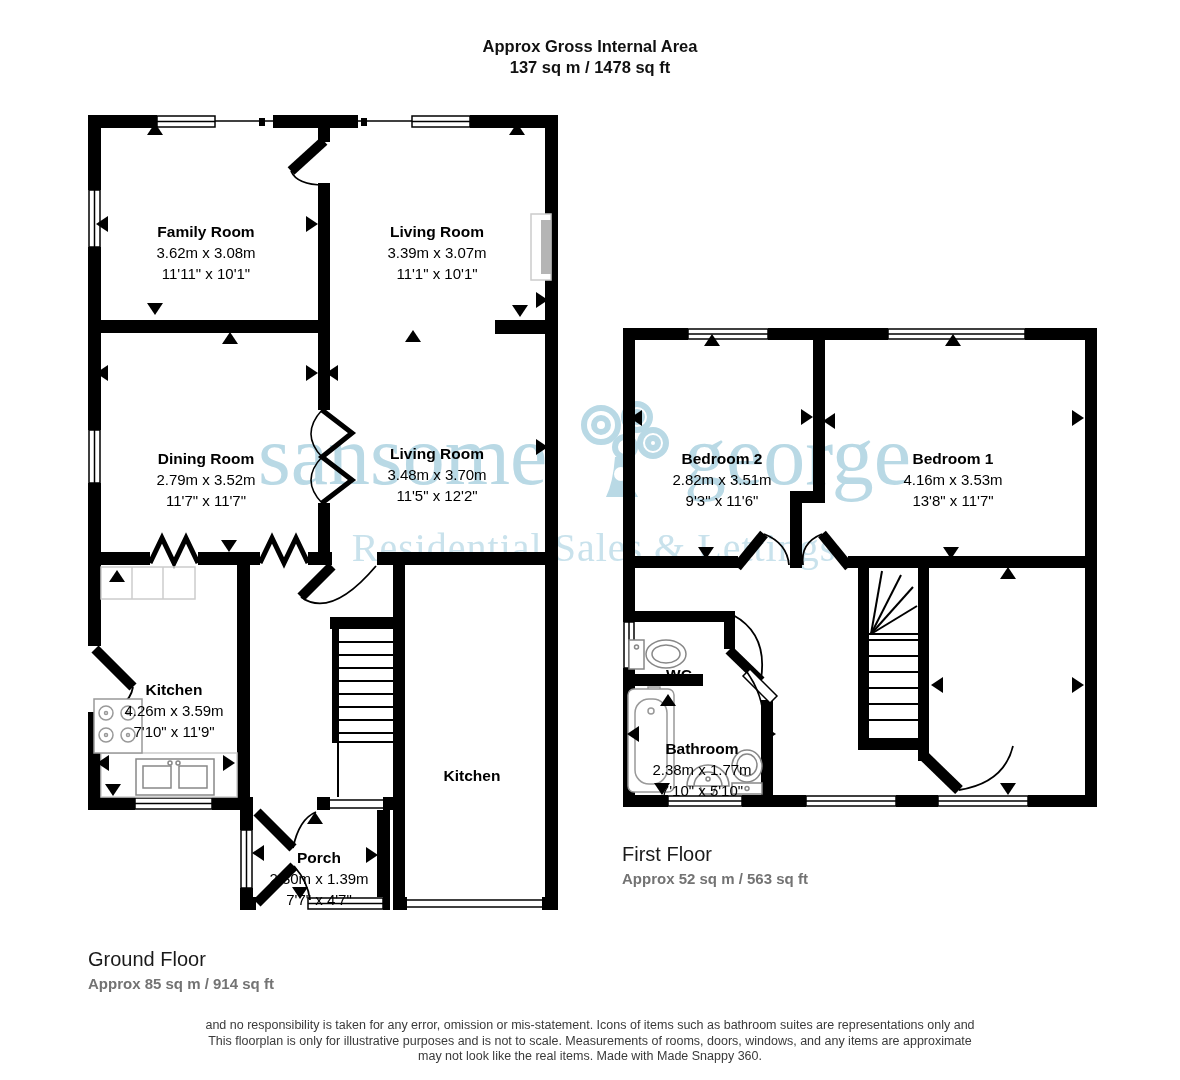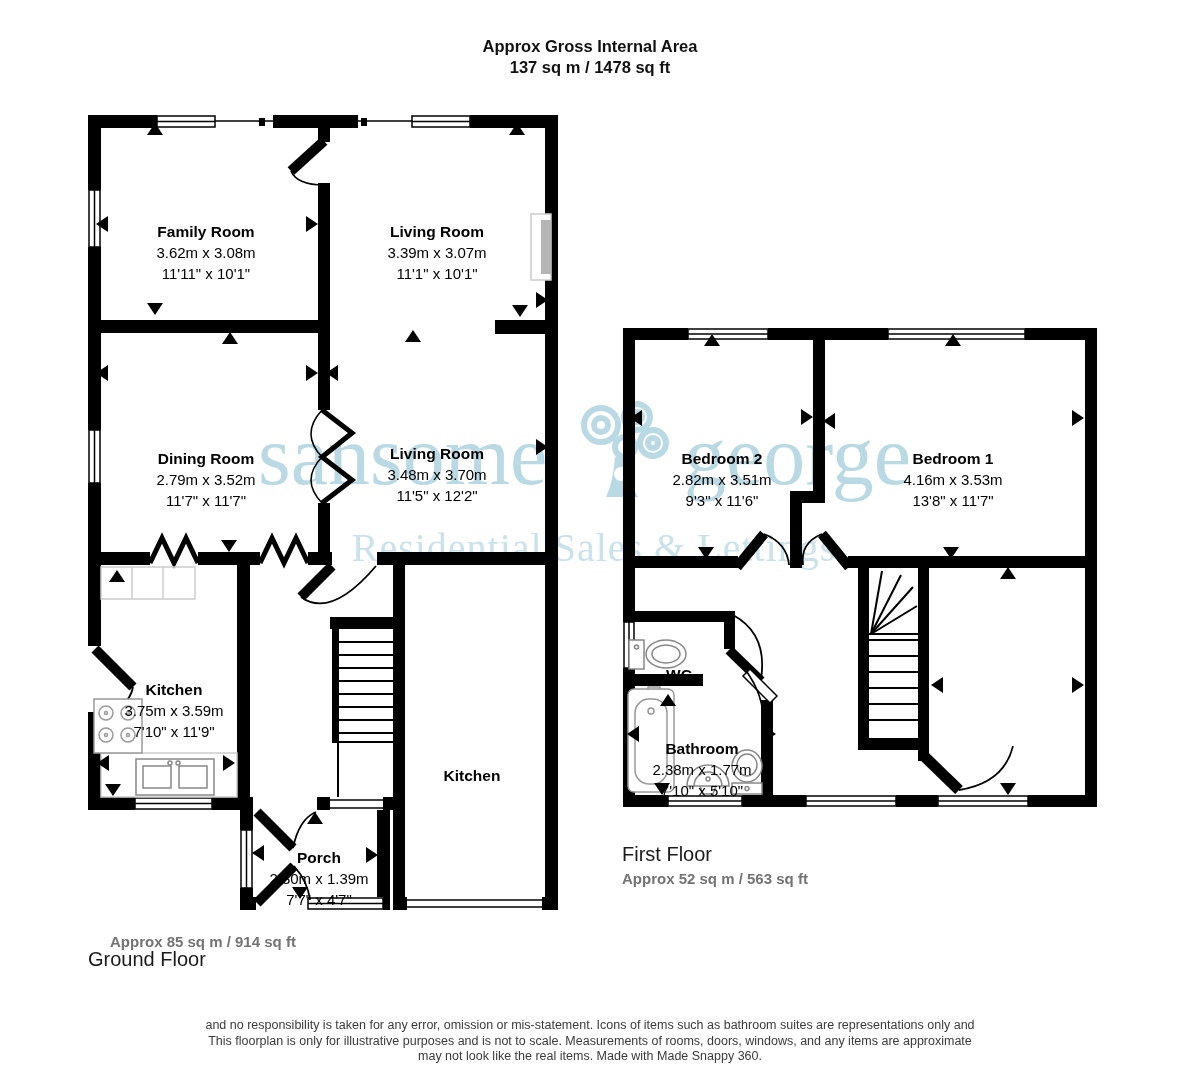--- a/index.html
+++ b/index.html
@@ -337,21 +337,21 @@
     <div class="room-dims">2.79m x 3.52m</div>
     <div class="room-dims">11'7" x 11'7"</div>
   </div>
   <div class="room-label" style="left:437px;top:419px;">
     <div class="room-name">Living Room</div>
     <div class="room-dims">3.48m x 3.70m</div>
     <div class="room-dims">11'5" x 12'2"</div>
   </div>
   <div class="room-label" style="left:174px;top:655px;">
     <div class="room-name">Kitchen</div>
-    <div class="room-dims">3.75m x 3.59m</div>
+    <div class="room-dims">4.26m x 3.59m</div>
     <div class="room-dims">7'10" x 11'9"</div>
   </div>
   <div class="room-label" style="left:472px;top:741px;">
     <div class="room-name">Kitchen</div>
   </div>
   <div class="room-label" style="left:319px;top:823px;">
     <div class="room-name">Porch</div>
     <div class="room-dims">2.30m x 1.39m</div>
     <div class="room-dims">7'7" x 4'7"</div>
   </div>
@@ -369,21 +369,21 @@
   <div class="room-label" style="left:679px;top:640px;">
     <div class="room-name">WC</div>
   </div>
   <div class="room-label" style="left:702px;top:714px;">
     <div class="room-name">Bathroom</div>
     <div class="room-dims">2.38m x 1.77m</div>
     <div class="room-dims">7'10" x 5'10"</div>
   </div>
 
   <div class="floor-label" style="left:88px;top:948px;">Ground Floor</div>
-  <div class="floor-area" style="left:88px;top:933px;margin-left:22px;">Approx 85 sq m / 914 sq ft</div>
+  <div class="floor-area" style="left:88px;top:975px;">Approx 85 sq m / 914 sq ft</div>
   <div class="floor-label" style="left:622px;top:843px;">First Floor</div>
   <div class="floor-area" style="left:622px;top:870px;">Approx 52 sq m / 563 sq ft</div>
 
   <div class="disclaimer">
     <div>and no responsibility is taken for any error, omission or mis-statement. Icons of items such as bathroom suites are representations only and</div>
     <div>This floorplan is only for illustrative purposes and is not to scale. Measurements of rooms, doors, windows, and any items are approximate</div>
     <div>may not look like the real items. Made with Made Snappy 360.</div>
   </div>
 
 </div>

